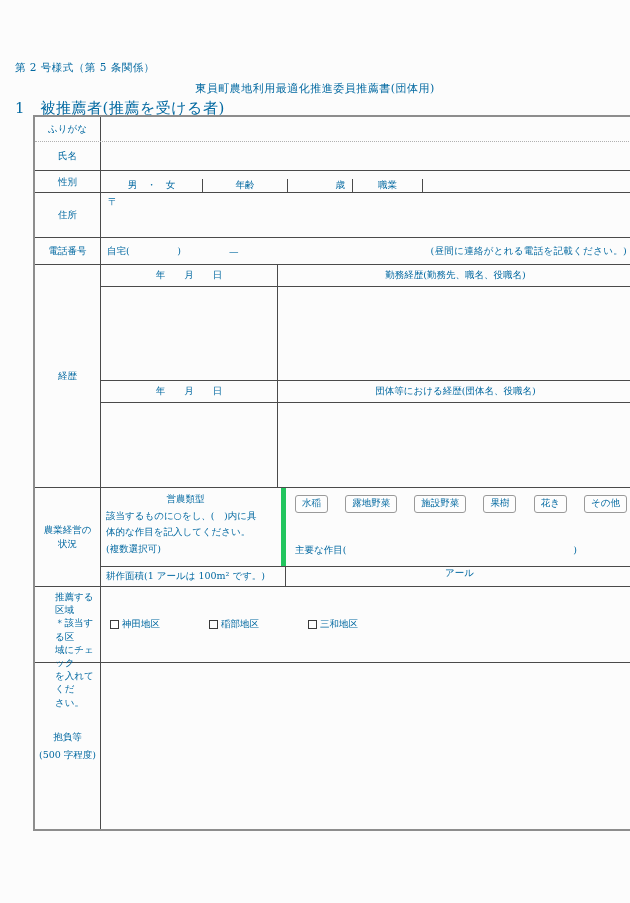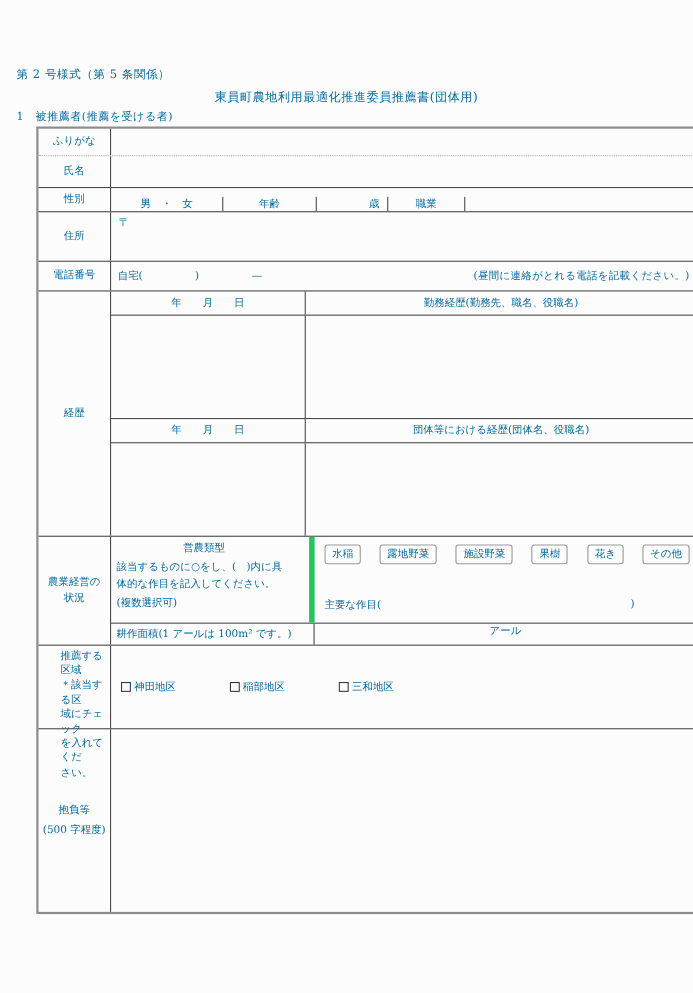--- a/index.html
+++ b/index.html
@@ -4,21 +4,21 @@
 <style>
   * { margin:0; padding:0; box-sizing:border-box; }
   body { background:#e8e8e8; }
   .page {
     position:relative; width:630px; height:903px; background:#fcfcfc;
     color:#0369a1; font-family:"DejaVu Serif","Liberation Serif",serif;
     margin:0 auto; overflow:hidden;
   }
   .form-number { position:absolute; left:15px; top:61px; font-size:10.5px; letter-spacing:0.5px; }
   .doc-title { position:absolute; left:0; top:81px; width:100%; text-align:center; font-size:11px; letter-spacing:0.5px; }
-  .section-heading { position:absolute; left:15px; top:99px; font-size:10px; letter-spacing:0.5px; }
+  .section-heading { position:absolute; left:15px; top:99px; font-size:15px; letter-spacing:0.5px; }
 
   .form-table {
     position:absolute; left:33px; top:115px; width:602px;
     border:2px solid #8d8d8d; background:#fcfcfc; font-size:9.5px;
   }
   .row { display:flex; border-top:1px solid #4a4a4a; }
   .row:first-child { border-top:none; }
   .row.dotted-top { border-top:1px dotted #b0b0b0; }
 
   .label-cell {

